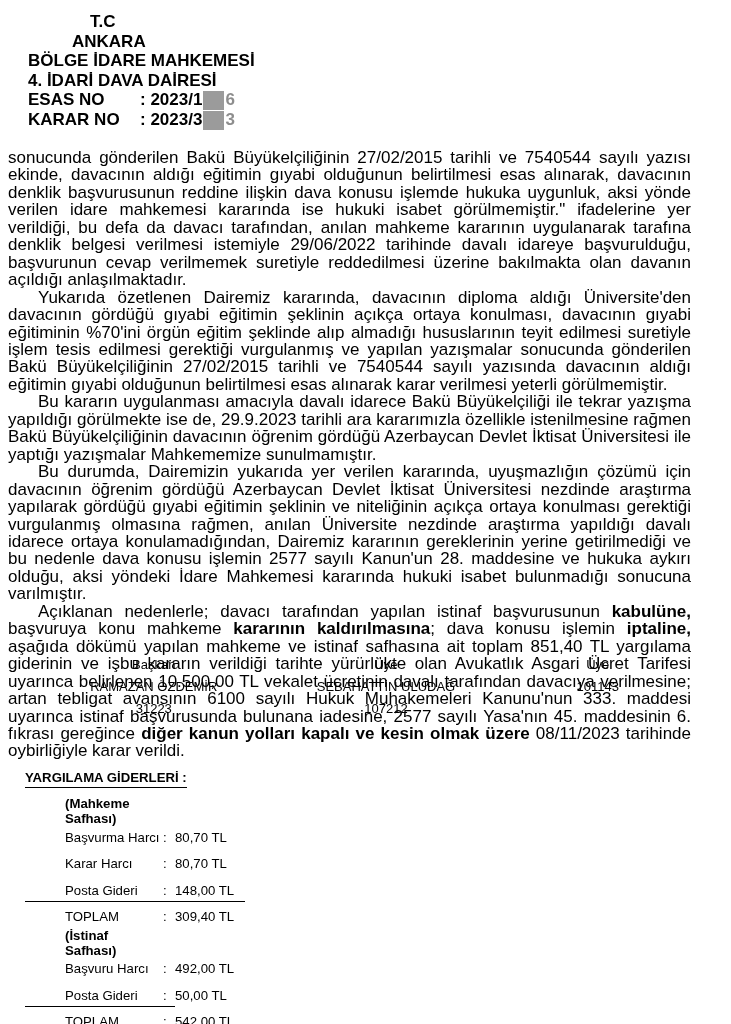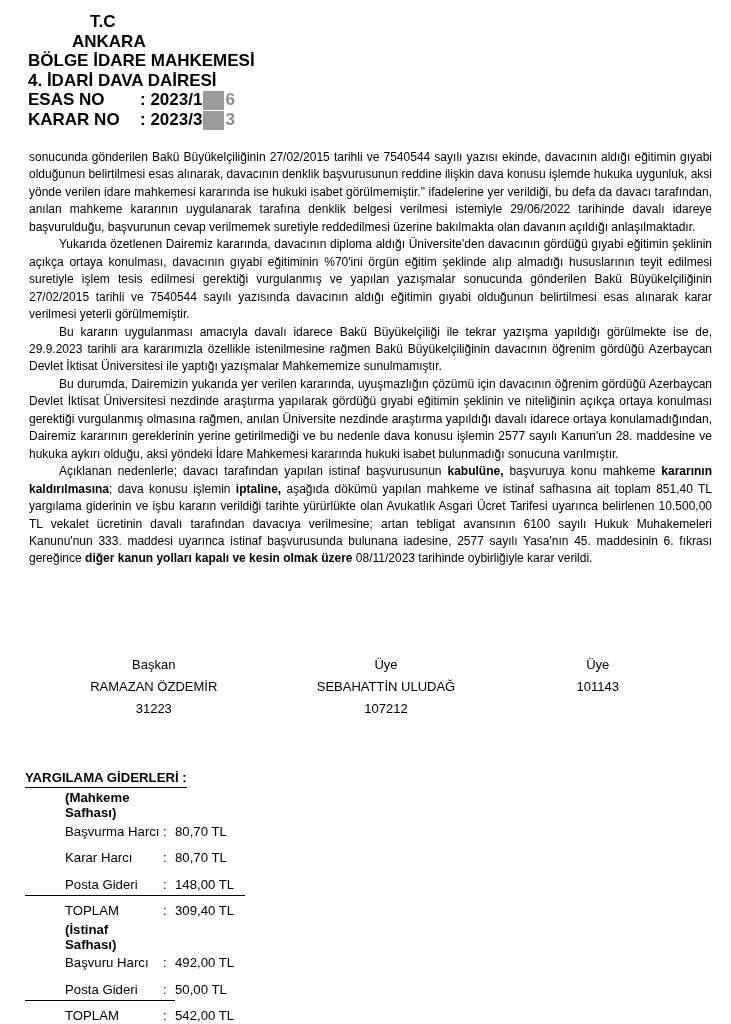--- a/index.html
+++ b/index.html
@@ -23,22 +23,22 @@
   .h-city   { padding-left:44px; }
   .h-label  { display:inline-block; width:112px; }
   .redact-chip {
     display:inline-block; width:21px; height:19px;
     background:#9b9b9b; vertical-align:-5px; margin-left:1px;
   }
   .remnant { color:#8d8d8d; margin-left:1px; }
 
   
   .body-text {
-    position:absolute; top:149px; left:29px; width:683px;
-    font-size:12px; line-height:17.45px;
+    position:absolute; top:149px; left:8px; width:683px;
+    font-size:17px; line-height:17.45px;
     text-align:justify;
   }
   .body-text p { margin:0; text-indent:30px; }
   .body-text p.no-indent { text-indent:0; }
   .body-text .b { font-weight:bold; }
 
   
   .signatures {
     position:absolute; top:655px; left:24px; width:683px;
     display:flex; font-size:13px; line-height:19px;
@@ -50,21 +50,21 @@
   .sig-title { margin-bottom:3px; }
   .sig-name  { margin-bottom:3px; }
   .sig-col-3 .sig-name { max-width:170px; margin-left:auto; margin-right:auto; }
 
   
   .costs {
     position:absolute; top:770px; left:25px; width:214px;
     font-size:13.2px;
   }
   .costs-title {
-    font-weight:bold; margin-bottom:4px;
+    font-weight:bold; margin-bottom:10px;
   }
   .costs-title span {
     display:inline-block; border-bottom:1.6px solid #000; padding-bottom:2px;
   }
   .cost-row {
     position:relative; display:flex; align-items:center; height:26.3px;
   }
   .cost-row.section { font-weight:bold; }
   .cost-label { flex:1 1 auto;margin-left:40px; }
   .cost-colon { width:12px; flex:0 0 auto; }

